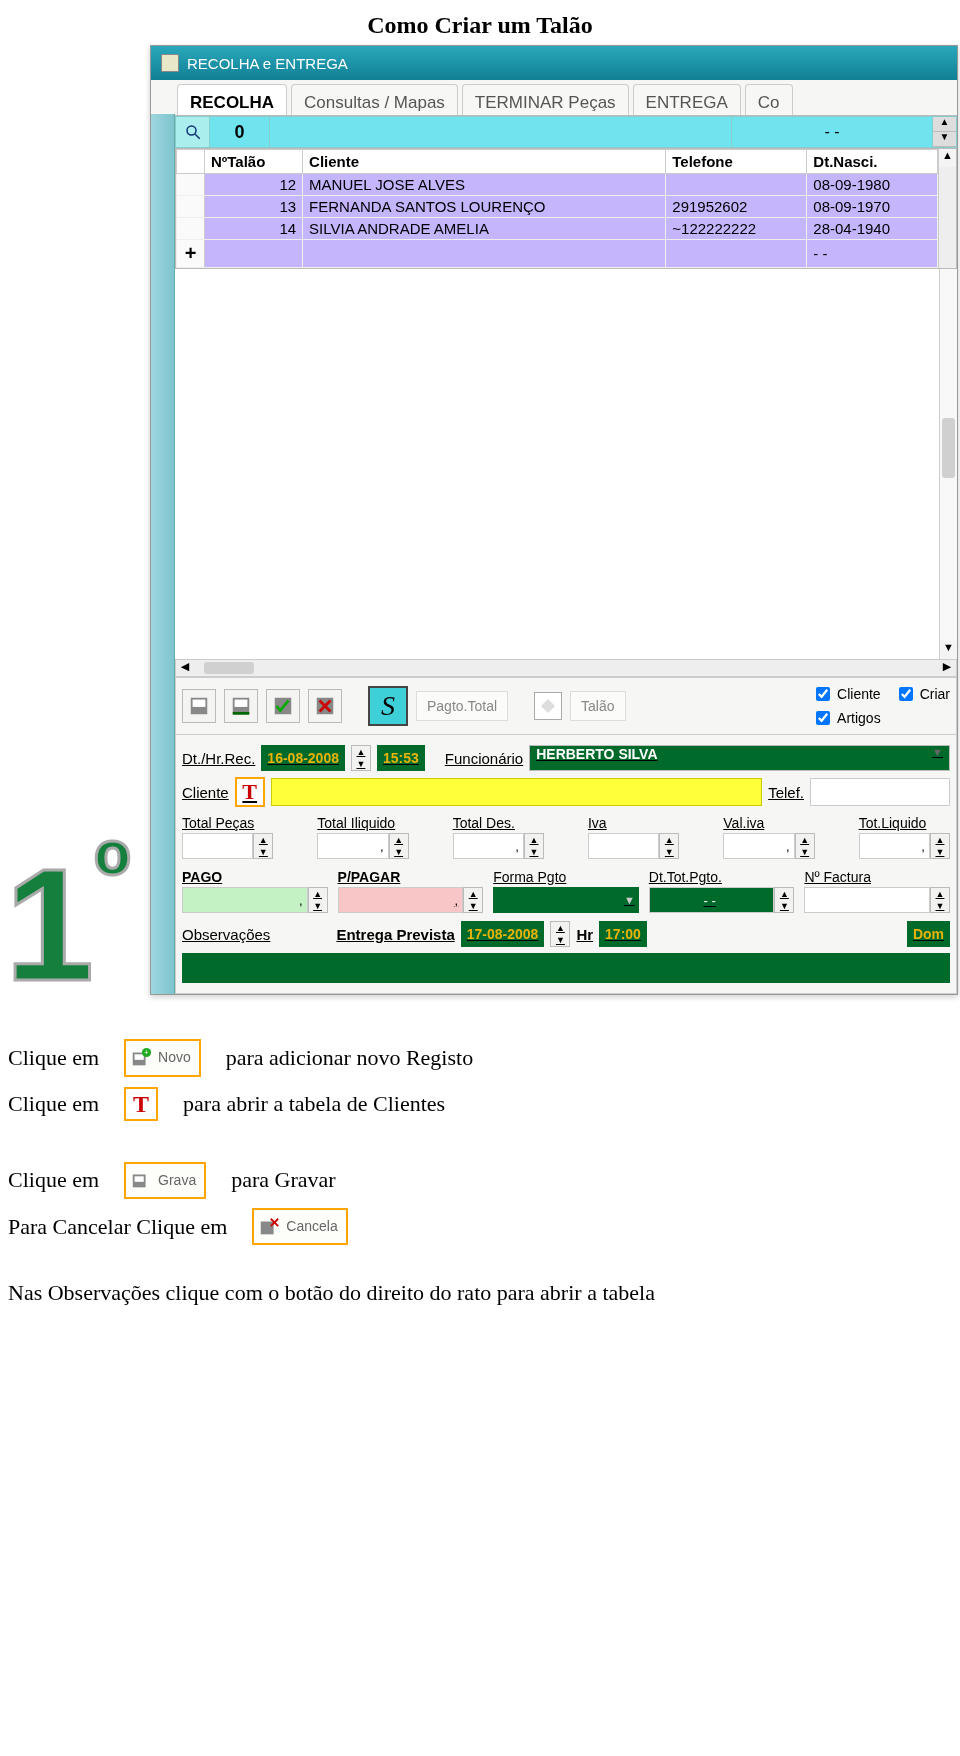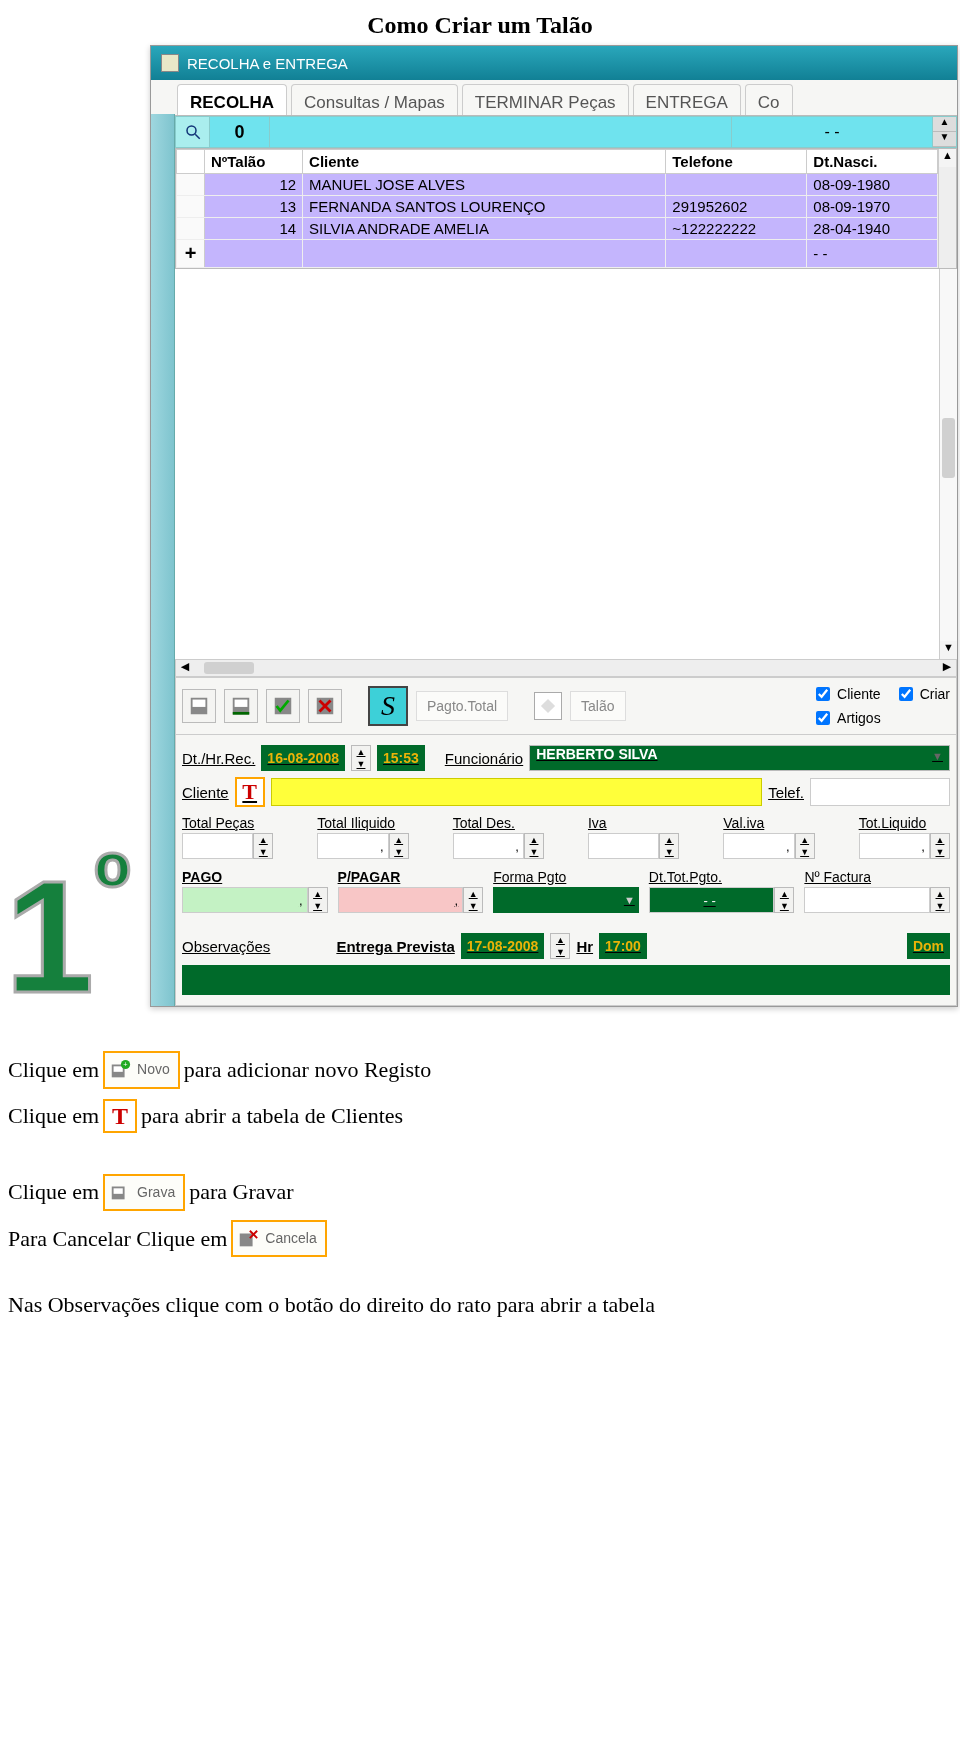--- a/index.html
+++ b/index.html
@@ -235,21 +235,21 @@
     background:#006a2a; color:#eab308; font-weight:bold;
     height:26px; padding:0 6px; display:inline-flex; align-items:center;
     font-size:14px;
   }
   .spinner {
     display:inline-flex; flex-direction:column; border:1px solid #bbb;
   }
   .spinner span { width:18px; height:12px; text-align:center; font-size:9px; line-height:12px; background:#f2f2f0; }
   .dropdown {
     height:26px; border:1px solid #bbb; background:#fff;
-    display:inline-flex; align-items:flex-end; padding:8px 6px;
+    display:inline-flex; align-items:flex-start; padding:0 6px;
     min-width:200px;
   }
   .dropdown .dd-arrow { margin-left:auto; font-size:11px; color:#666;}
   .green-dd { background:#006a2a; color:#fff; flex:1; font-weight:bold;}
   .t-icon {
     width:30px; height:30px; border:2px solid orange;
     display:flex; align-items:center; justify-content:center;
     font-family:"Times New Roman", serif; font-weight:bold; font-size:22px; color:#c00;
     background:#fff;
   }
@@ -267,21 +267,21 @@
   .green-dd2 { display:flex; align-items:center; background:#006a2a; height:26px; color:#fff; padding:0 4px; }
   .green-dd2 .dd-arrow { margin-left:auto; color:#ccc; font-size:11px;}
   .obsbar { height:30px; background:#006a2a; }
 
   .instructions {
     margin: 40px 0 0 8px;
     font-family: "Comic Sans MS", cursive;
     font-size: 22px;
     line-height: 2.1;
   }
-  .instructions .line { display:flex; align-items:center; gap:4px; }
+  .instructions .line { display:flex; align-items:center; gap:25px; }
   .btn-img {
     display:inline-flex; align-items:center; gap:6px;
     border:2px solid orange; padding:2px 8px 2px 4px;
     background:#fdfdf9; font-family:Arial,sans-serif; font-size:14px; color:#666;
   }
   .btn-img .ic { width:22px; height:22px; display:flex; align-items:center; justify-content:center; }
   .t-img {
     width:34px; height:34px; border:2px solid orange;
     display:inline-flex; align-items:center; justify-content:center;
     font-family:"Times New Roman",serif; font-weight:bold; font-size:24px; color:#c00;
@@ -586,21 +586,21 @@
               <div class="smallbox">
                   <div class="val"></div>
                   <span class="spinner">
                     <span>▲</span>
                     <span>▼</span>
                   </span>
                 </div>
               </div>
           </div>
 
-          <div class="form-row" style="margin-top:20px;align-items:center;">
+          <div class="form-row" style="margin-top:8px;align-items:center;">
             <span class="lbl">Observações</span>
             <span class="lbl" style="margin-left:60px; font-weight:bold;">Entrega Prevista</span>
             <span class="datefield">17-08-2008</span>
             <span class="spinner">
                 <span>▲</span>
                 <span>▼</span>
               </span>
             <span class="lbl" style="font-weight:bold;">Hr</span>
             <span class="timefield">17:00</span>
             <span class="greencell" style="margin-left:auto;">Dom</span>

